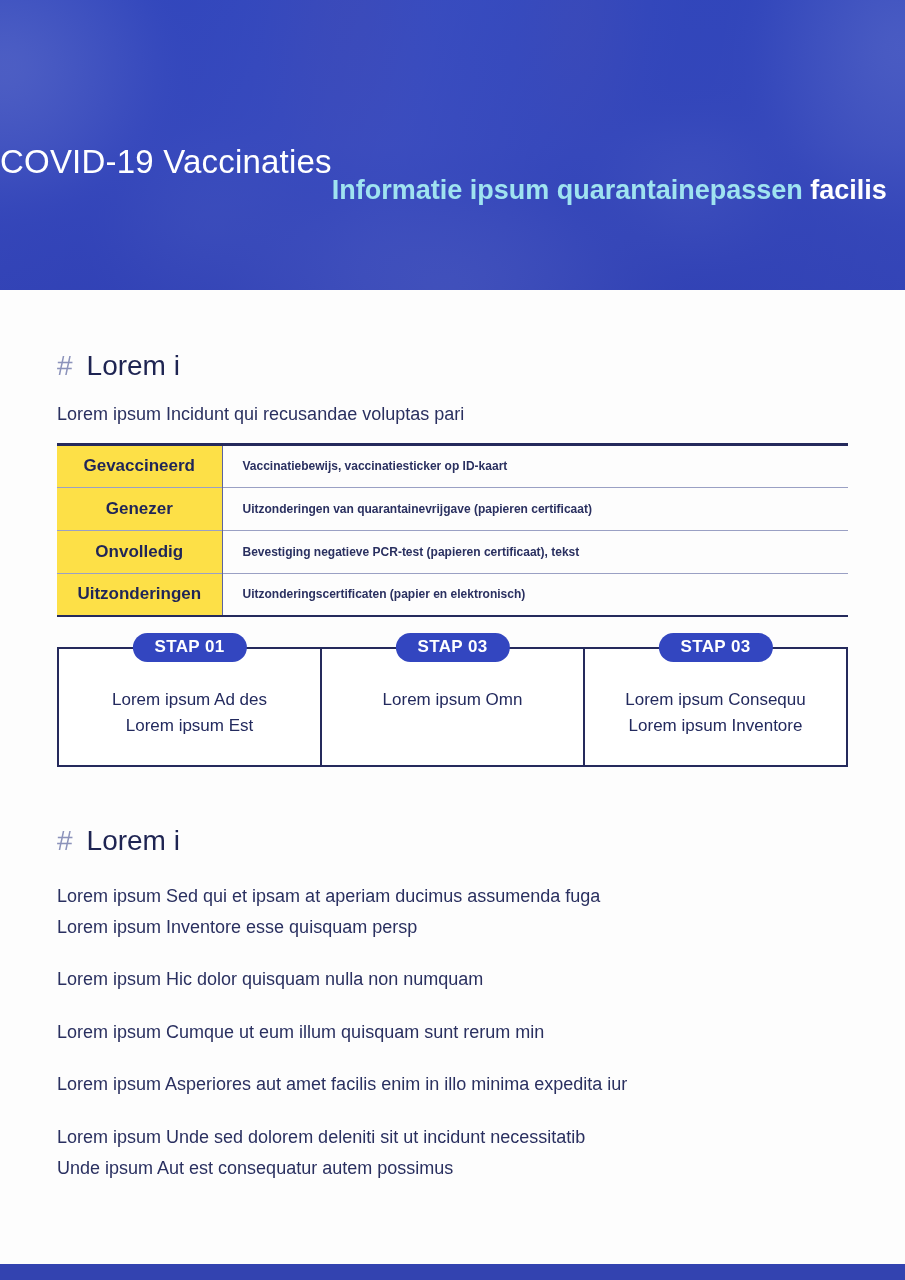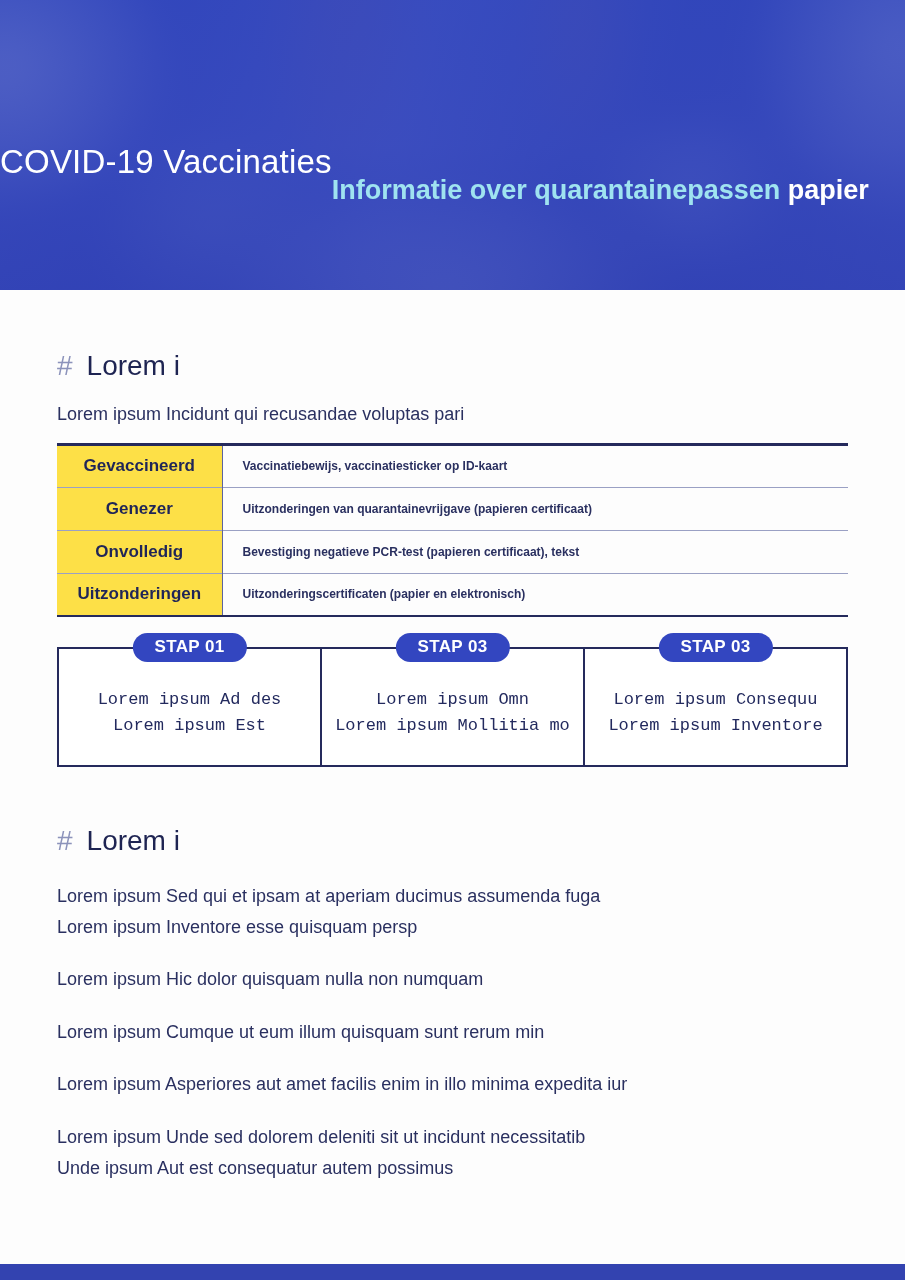--- a/index.html
+++ b/index.html
@@ -174,21 +174,20 @@
     border-radius: 17px;
     white-space: nowrap;
     line-height: 1.05;
   }
 
   .step-line {
     font-size: 17px;
     font-weight: 400;
     color: #232a5e;
     line-height: 1.55;
-    font-family: Liberation Mono, monospace;
   }
 
   
   .sect2-heading { margin-top: 60px; }
 
   .para-list { margin-top: 26px; }
 
   .para {
     font-size: 18px;
     font-weight: 400;
@@ -210,21 +209,21 @@
 </style>
 </head>
 <body>
 
 <header class="hero">
   <div class="hero-photo"></div>
   <div class="hero-tint"></div>
   <div class="hero-inner">
     <h1 class="hero-title">COVID-19 Vaccinaties</h1>
     <h2 class="hero-subtitle">
-      <span class="hl">Informatie over quarantainepassen</span><span> papier</span>
+      <span class="hl">Informatie ipsum quarantainepassen</span><span> facilis</span>
     </h2>
   </div>
 </header>
 
 <main class="content">
 
   <div class="section-heading sect1-heading">
     <span class="hash">#</span>
     <span>Lorem i</span>
   </div>
@@ -254,21 +253,20 @@
 
   <div class="steps">
     <div class="step">
       <div class="step-badge">STAP 01</div>
       <div class="step-line">Lorem ipsum Ad des</div>
       <div class="step-line">Lorem ipsum Est</div>
     </div>
     <div class="step">
       <div class="step-badge">STAP 03</div>
       <div class="step-line">Lorem ipsum Omn</div>
-      <div class="step-line">Lorem ipsum Mollitia mo</div>
     </div>
     <div class="step">
       <div class="step-badge">STAP 03</div>
       <div class="step-line">Lorem ipsum Consequu</div>
       <div class="step-line">Lorem ipsum Inventore</div>
     </div>
   </div>
 
   <div class="section-heading sect2-heading">
     <span class="hash">#</span>

